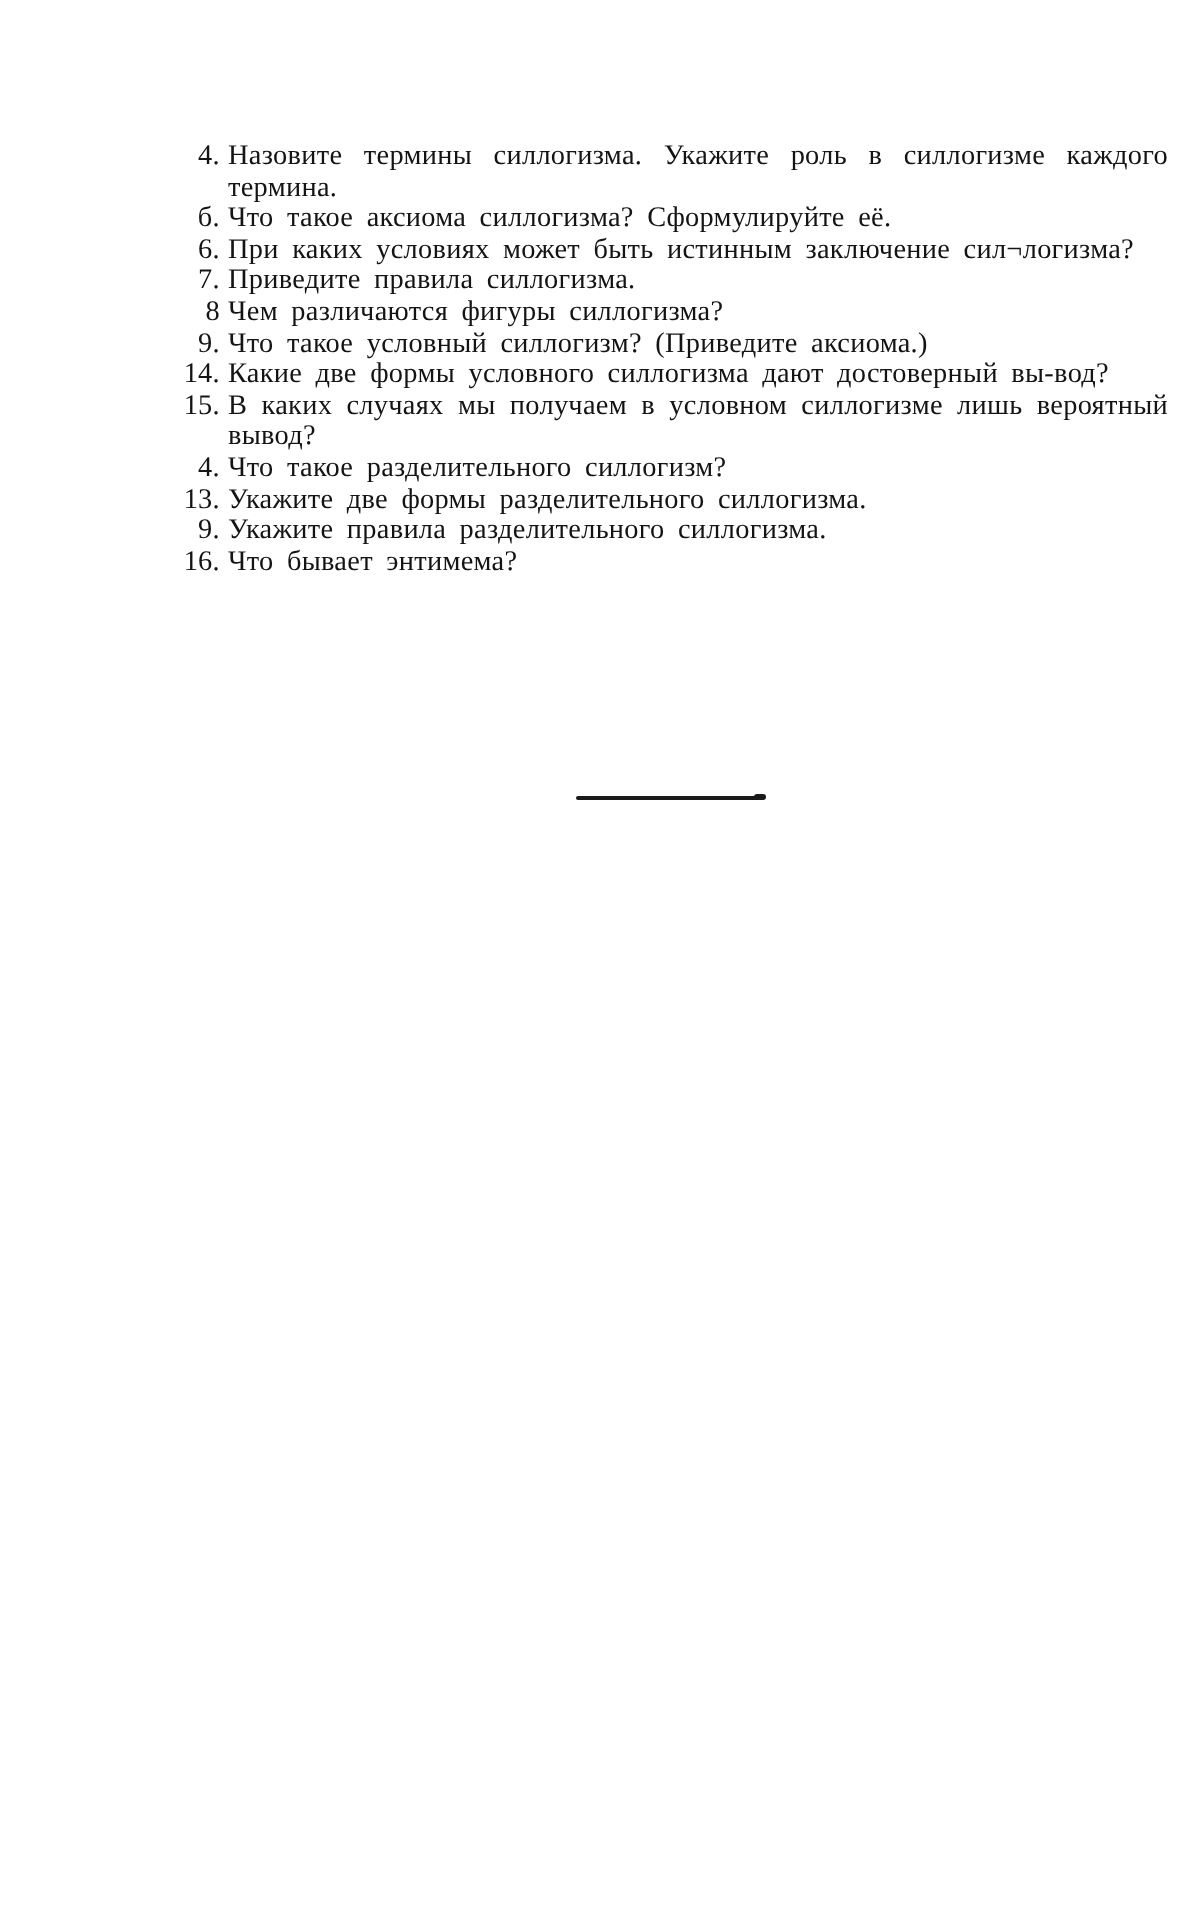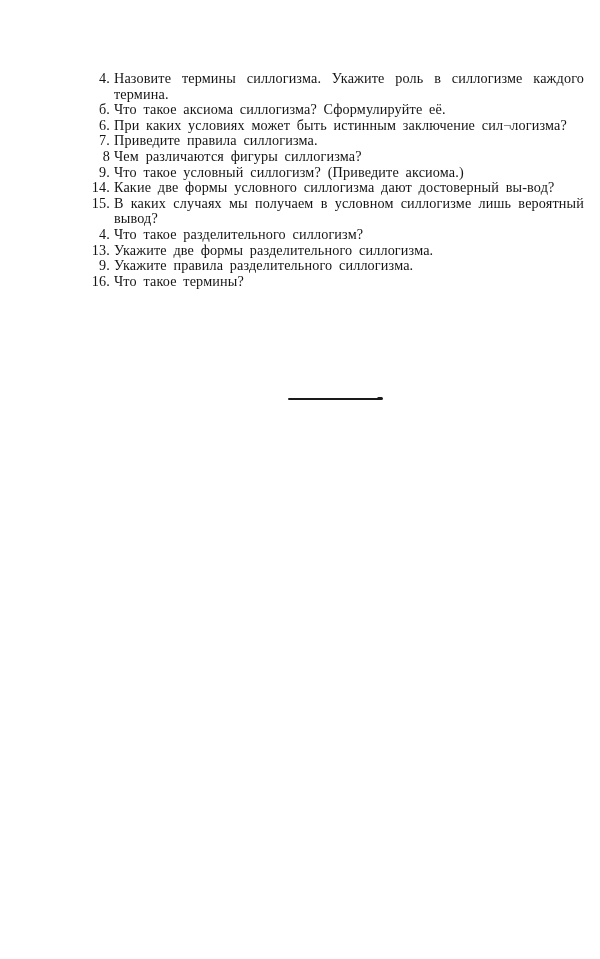--- a/index.html
+++ b/index.html
@@ -115,18 +115,18 @@
     <li class="qitem">
       <span class="qnum">13.</span>
       <span class="qtext">Укажите две формы разделительного силлогизма.</span>
     </li>
     <li class="qitem">
       <span class="qnum">9.</span>
       <span class="qtext">Укажите правила разделительного силлогизма.</span>
     </li>
     <li class="qitem">
       <span class="qnum">16.</span>
-      <span class="qtext">Что такое термины?</span>
+      <span class="qtext">Что бывает энтимема?</span>
     </li>
   </ol>
 
   <div class="divider"></div>
 </div>
 
 </body></html>

